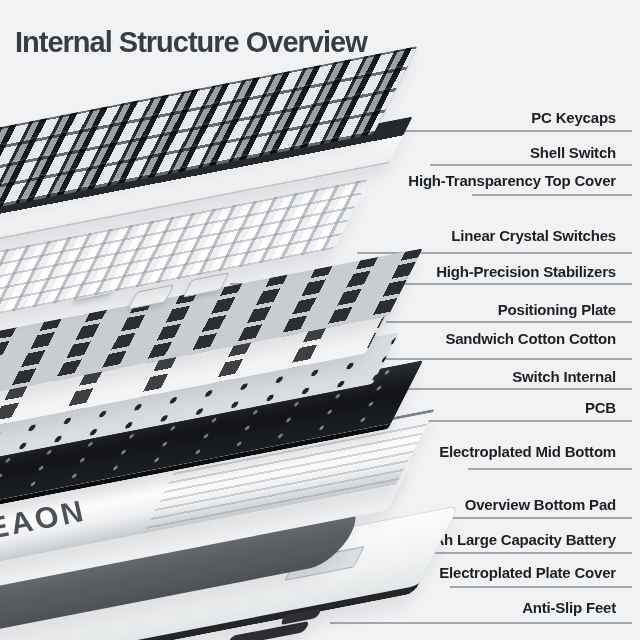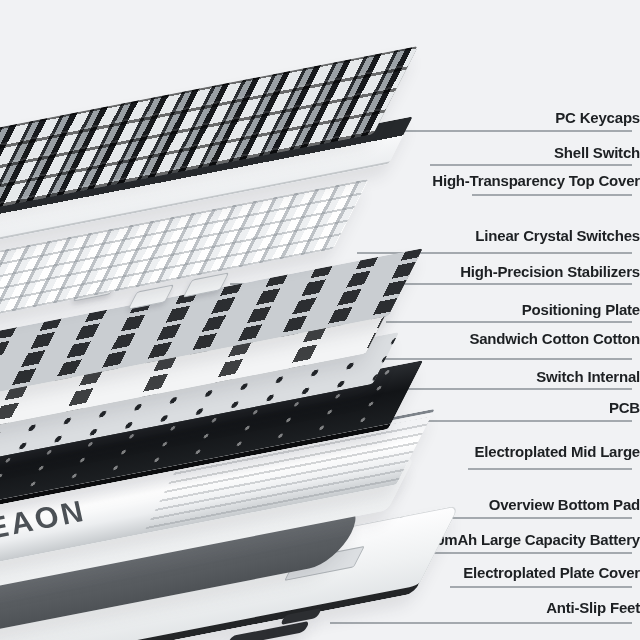--- a/index.html
+++ b/index.html
@@ -99,21 +99,21 @@
     background:linear-gradient(180deg,#fdfdfe,#eff1f2 60%,#e3e6e8);
     border:1px solid #d6d9db;border-bottom:7px solid #232527;
   }
   .cover-latch{position:absolute;right:17%;top:30%;width:14%;height:24%;background:#dcdfe2;border:1px solid #aeb3b7;border-radius:2px;}
   .foot{background:#2c2e31;border-radius:5px;z-index:4;}
   .foot1{left:228px;top:629px;width:80px;height:10px;}
   .foot2{left:282px;top:612px;width:38px;height:9px;}
 
   
   .callout-label{
-    position:absolute;right:0;
+    position:absolute;right:24px;
     font-size:15px;font-weight:700;letter-spacing:-0.2px;
     line-height:20px;color:#1d2023;white-space:nowrap;text-align:right;
   }
   .callout-line{position:absolute;height:1.5px;background:#a4a9ae;}
   .c0 .callout-label{top:108px} .c0 .callout-line{top:130px;left:397px;width:235px}
   .c1 .callout-label{top:143px} .c1 .callout-line{top:164px;left:430px;width:202px}
   .c2 .callout-label{top:171px} .c2 .callout-line{top:194px;left:472px;width:160px}
   .c3 .callout-label{top:226px} .c3 .callout-line{top:252px;left:357px;width:275px}
   .c4 .callout-label{top:262px} .c4 .callout-line{top:283px;left:230px;width:402px}
   .c5 .callout-label{top:300px} .c5 .callout-line{top:321px;left:386px;width:246px}
@@ -124,20 +124,21 @@
   .c10 .callout-label{top:495px} .c10 .callout-line{top:517px;left:400px;width:232px}
   .c11 .callout-label{top:530px} .c11 .callout-line{top:552px;left:374px;width:258px}
   .c12 .callout-label{top:563px} .c12 .callout-line{top:586px;left:450px;width:182px}
   .c13 .callout-label{top:598px} .c13 .callout-line{top:622px;left:330px;width:302px}
 </style>
 </head>
 <body>
 
 <div class="page">
 
+  <div class="page-title">Internal Structure Overview</div>
 
   <div class="illustration">
     <div class="layer keycaps"></div>
     <div class="layer top-shell"></div>
     <div class="layer switches"></div>
     <div class="layer stab stab1"></div>
     <div class="layer stab stab2"></div>
     <div class="layer stab stab3"></div>
     <div class="layer positioning-plate"></div>
     <div class="layer sandwich-cotton"></div>
@@ -187,21 +188,21 @@
   </div>
   <div class="callout c7">
     <div class="callout-label">Switch Internal</div>
     <div class="callout-line"></div>
   </div>
   <div class="callout c8">
     <div class="callout-label">PCB</div>
     <div class="callout-line"></div>
   </div>
   <div class="callout c9">
-    <div class="callout-label">Electroplated Mid Large</div>
+    <div class="callout-label">Electroplated Mid Bottom</div>
     <div class="callout-line"></div>
   </div>
   <div class="callout c10">
     <div class="callout-label">Overview Bottom Pad</div>
     <div class="callout-line"></div>
   </div>
   <div class="callout c11">
     <div class="callout-label">3000mAh Large Capacity Battery</div>
     <div class="callout-line"></div>
   </div>

